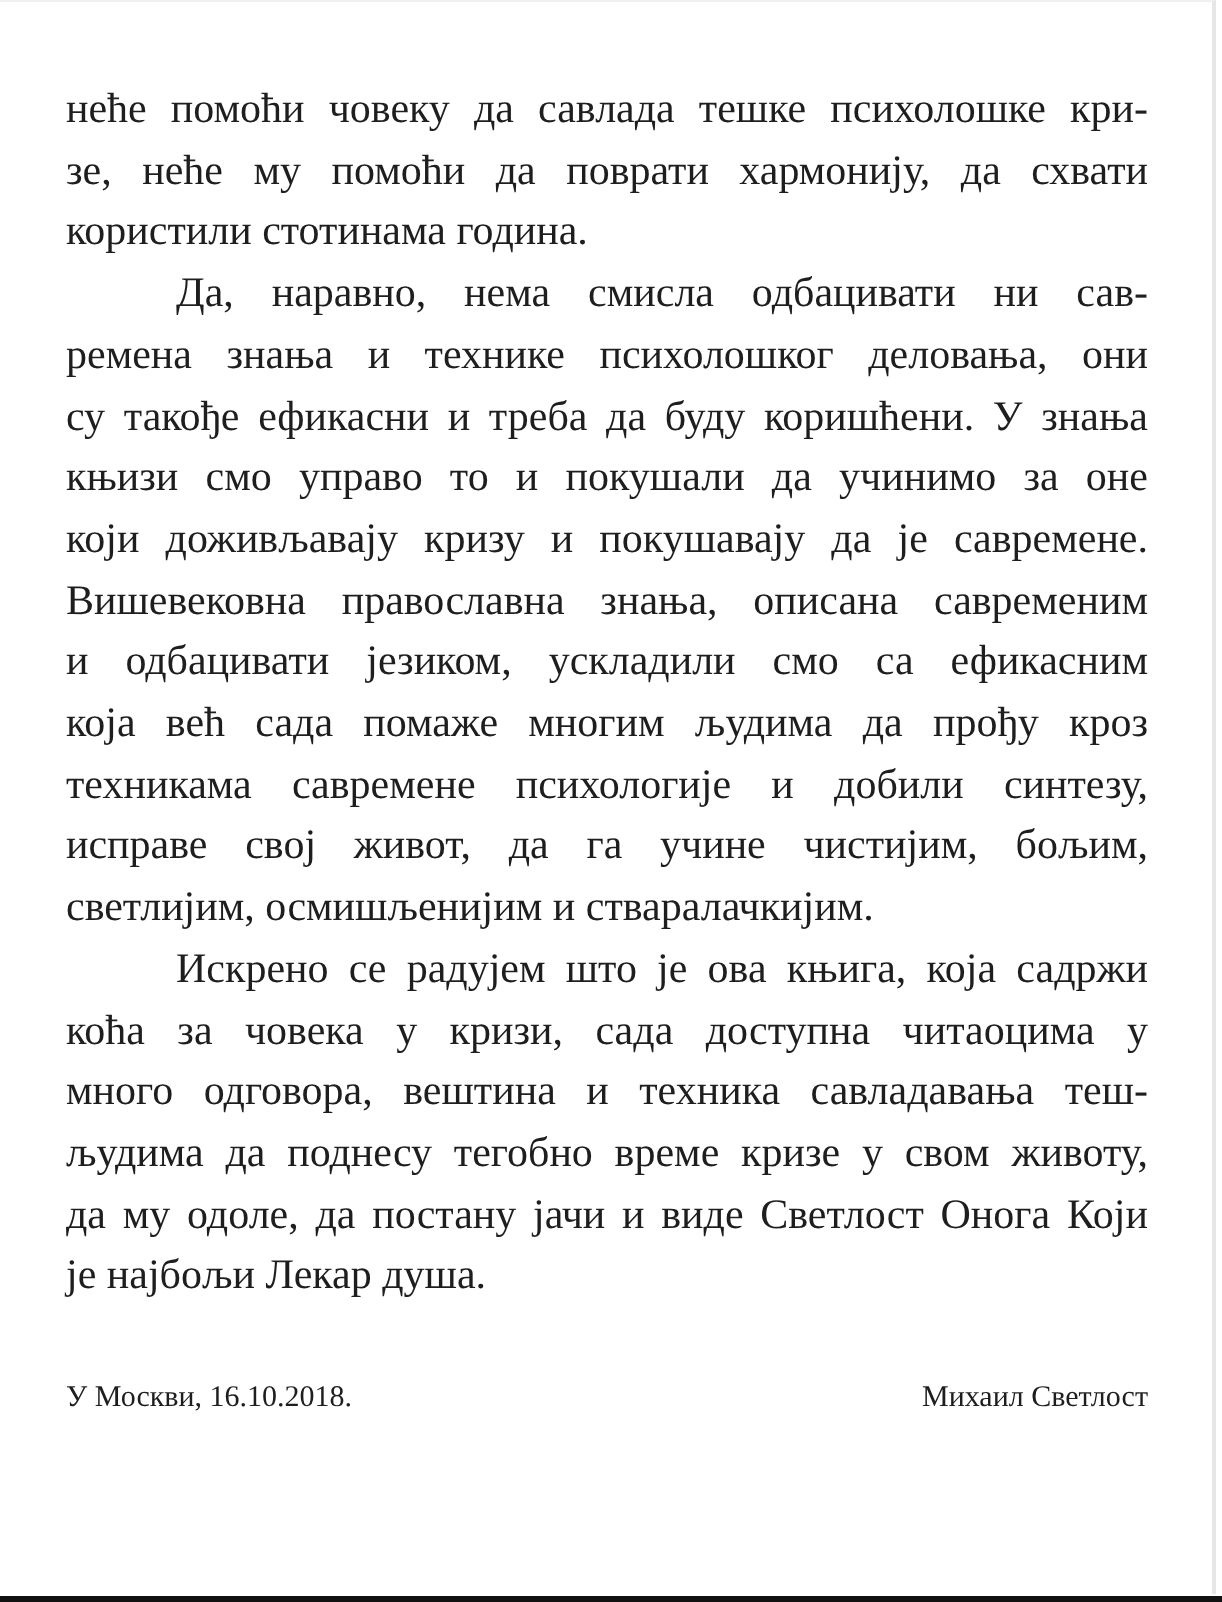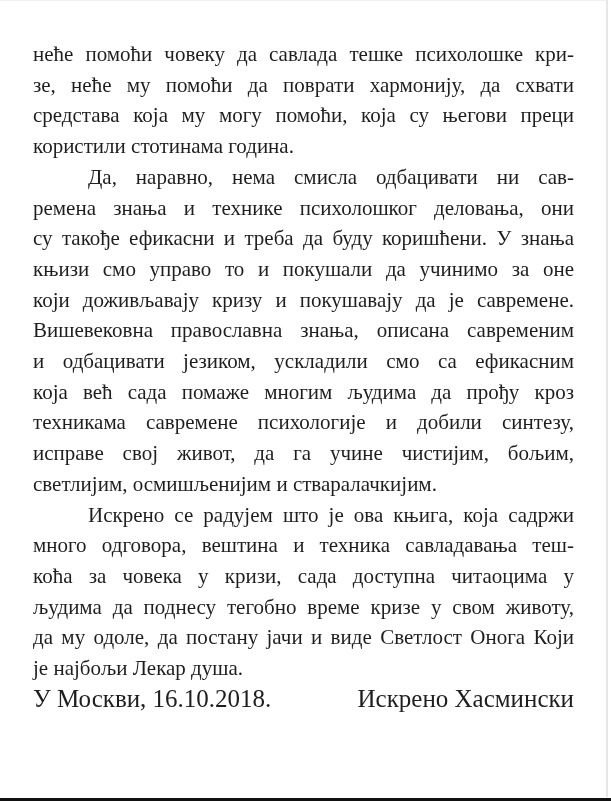--- a/index.html
+++ b/index.html
@@ -62,62 +62,61 @@
     padding-left: 55px;
   }
   .signature-row {
     position: absolute;
     left: 33px;
     top: 683px;
     width: 541px;
     display: flex;
     justify-content: space-between;
     font-family: "Liberation Serif", "DejaVu Serif", serif;
-    font-size: 25px;
+    font-size: 15px;
     line-height: 30px;
     color: #1e1e1e;
   }
 </style>
 </head>
 <body>
 
 <div class="page">
   <div class="text-block">
 
     <div class="para">
       <span class="line">неће помоћи човеку да савлада тешке психолошке кри-</span>
       <span class="line">зе, неће му помоћи да поврати хармонију, да схвати</span>
-      <span class="line">средстава која му могу помоћи, која су његови преци</span>
       <span class="line last">користили стотинама година.</span>
     </div>
 
     <div class="para">
       <span class="line indented">Да, наравно, нема смисла одбацивати ни сав-</span>
       <span class="line">ремена знања и технике психолошког деловања, они</span>
       <span class="line">су такође ефикасни и треба да буду коришћени. У знања</span>
       <span class="line">књизи смо управо то и покушали да учинимо за оне</span>
       <span class="line">који доживљавају кризу и покушавају да је савремене.</span>
       <span class="line">Вишевековна православна знања, описана савременим</span>
       <span class="line">и одбацивати језиком, ускладили смо са ефикасним</span>
       <span class="line">која већ сада помаже многим људима да прођу кроз</span>
       <span class="line">техникама  савремене психологије и добили синтезу,</span>
       <span class="line">исправе свој живот, да га учине чистијим, бољим,</span>
       <span class="line last">светлијим, осмишљенијим и стваралачкијим.</span>
     </div>
 
     <div class="para">
       <span class="line indented">Искрено се радујем што је ова књига, која садржи</span>
+      <span class="line">коћа за човека у кризи, сада доступна читаоцима у</span>
       <span class="line">много одговора, вештина и техника савладавања теш-</span>
-      <span class="line">коћа за човека у кризи, сада доступна читаоцима у</span>
       <span class="line">људима да поднесу тегобно време кризе у свом животу,</span>
       <span class="line">да му одоле, да постану јачи и виде Светлост Онога Који</span>
       <span class="line last">је најбољи Лекар душа.</span>
     </div>
 
   </div>
 
   <div class="signature-row">
     <span>У Москви, 16.10.2018.</span>
-    <span>Искрено Хасмински</span>
+    <span>Михаил Светлост</span>
   </div>
 </div>
 
 <div class="bottom-edge"></div>
 
 </body></html>

